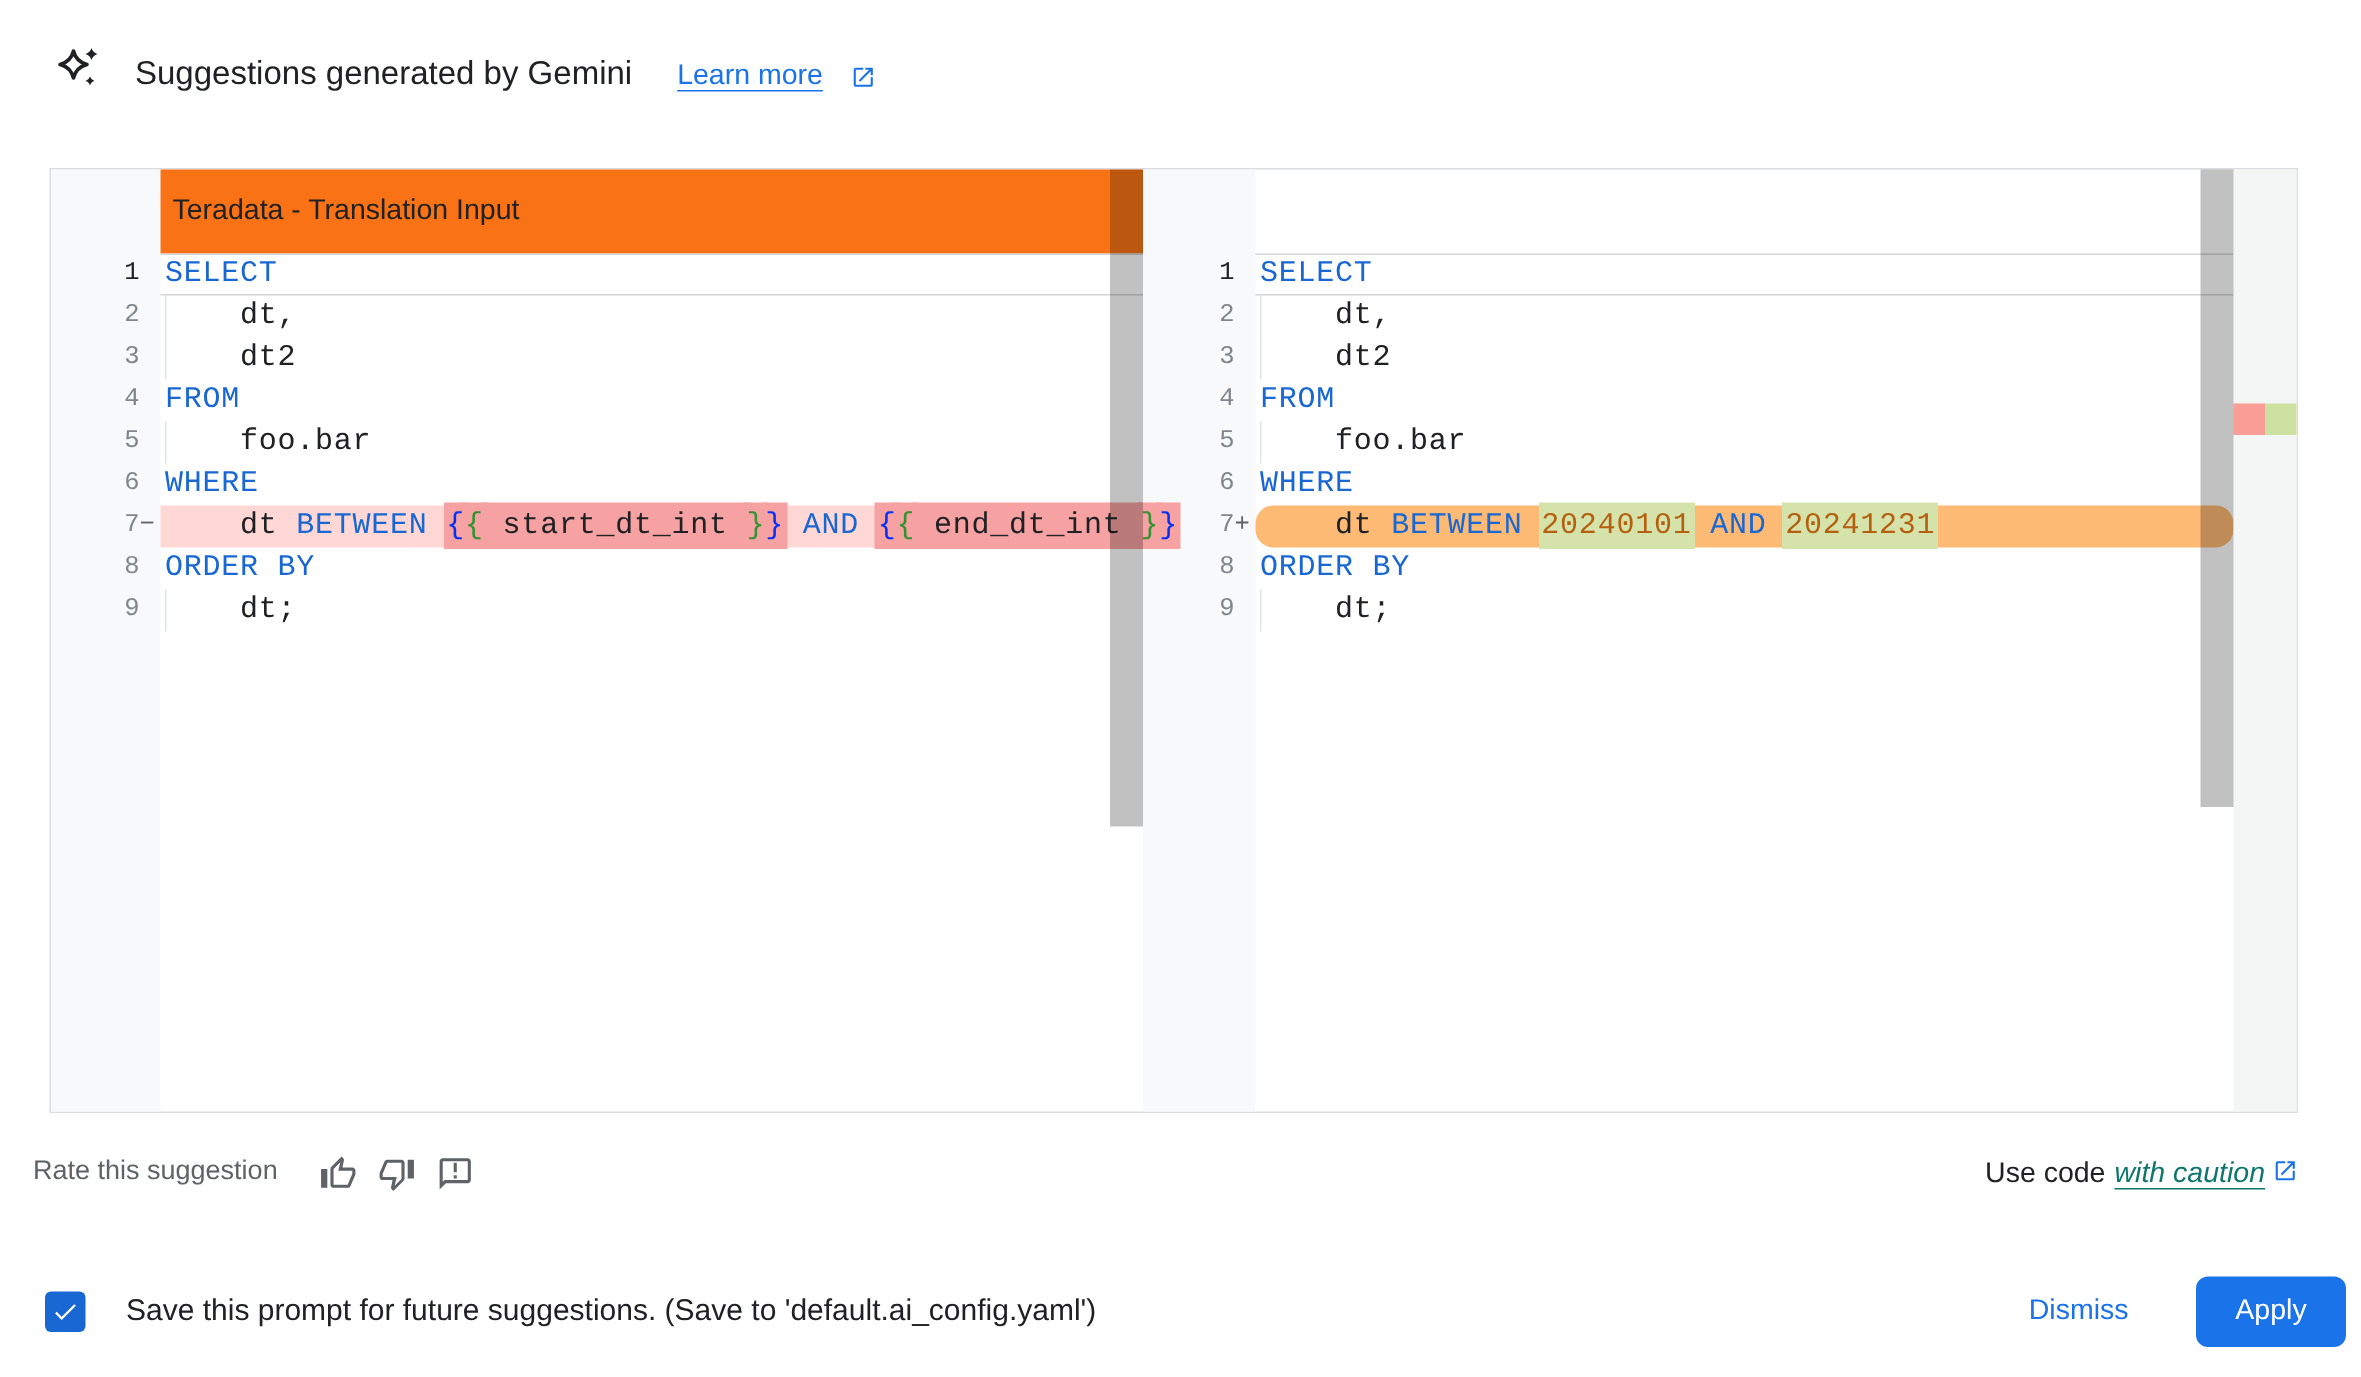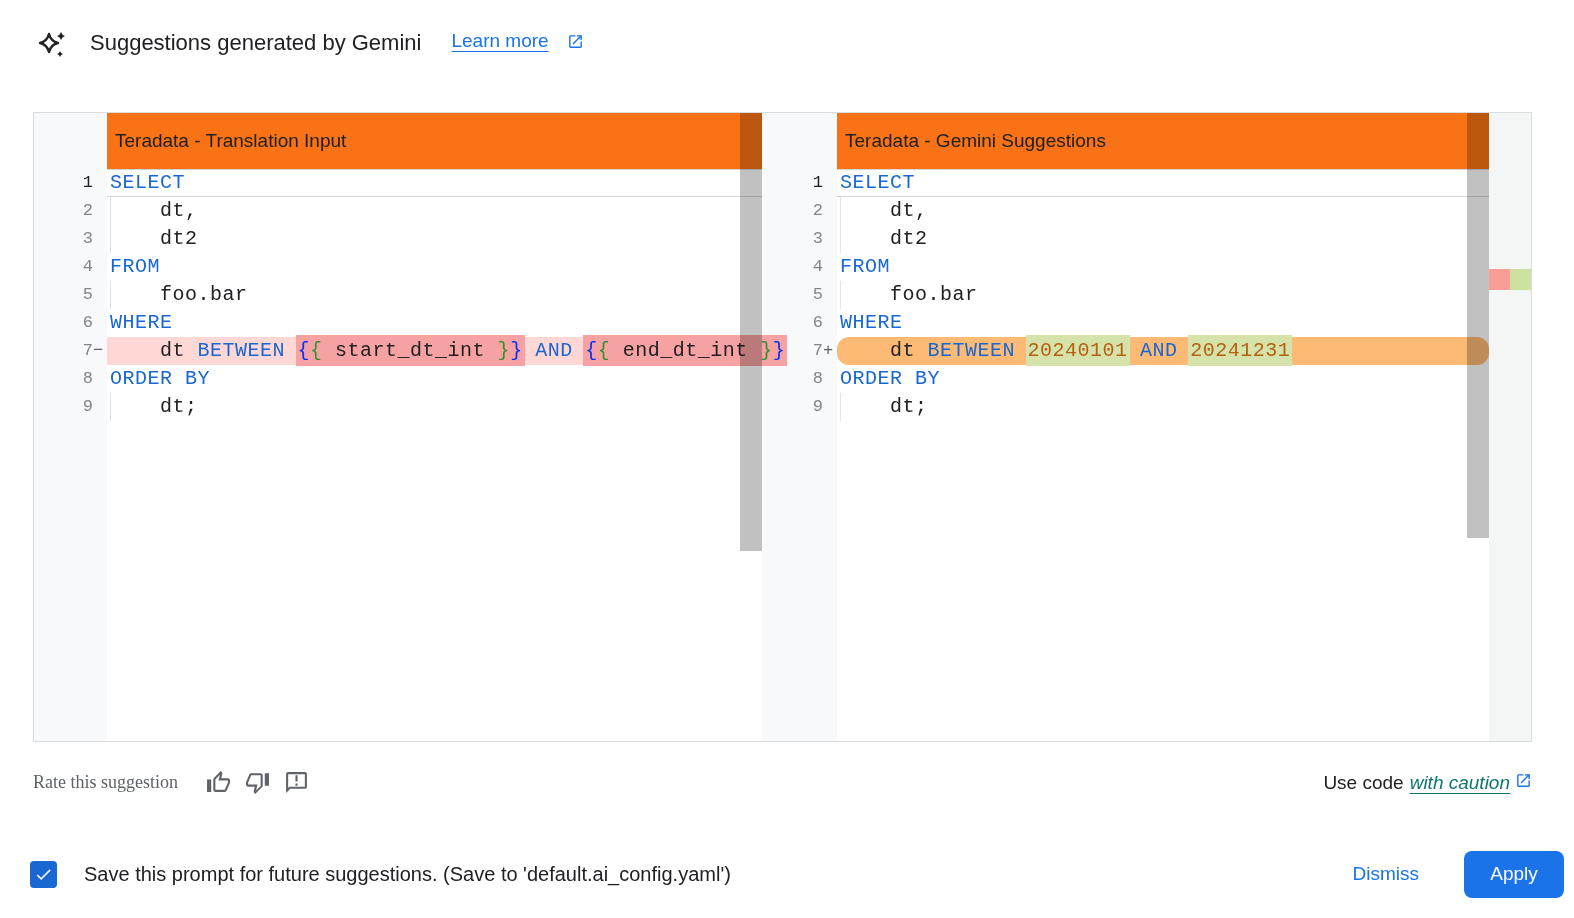--- a/index.html
+++ b/index.html
@@ -1,20 +1,20 @@
 <!DOCTYPE html>
 <html><head>
 <meta charset="utf-8">
 <style>
   * { box-sizing: border-box; margin: 0; padding: 0; }
   html,body { width:1574px; height:918px; background:#fff; overflow:hidden;
     font-family:"Liberation Sans","DejaVu Sans",sans-serif; color:#202124; }
 
   
-  .top-header { position:absolute; left:36px; top:30px; display:flex; align-items:flex-start; }
+  .top-header { position:absolute; left:36px; top:30px; display:flex; align-items:flex-end; }
   .sparkle { width:32px; height:32px; margin-right:22px; }
   .page-title { font-size:22px; color:#202124; }
   .learn-more { margin-left:30px; font-size:19px; font-weight:500; color:#1a73e8;
     text-decoration:underline; text-underline-offset:4px; display:flex; align-items:center; gap:18px; cursor:pointer; }
   .ext-icon { width:17px; height:17px; }
 
   
   .diff-box { position:absolute; left:33px; top:112px; width:1499px; height:630px;
     border:1px solid #dadce0; background:#fff; display:flex; }
   .editor { position:relative; height:100%; }
@@ -57,21 +57,21 @@
 
   .scrollbar { position:absolute; top:0; width:22px; background:rgba(0,0,0,0.245); z-index:3; cursor:pointer; }
   .editor-left  .scrollbar { right:0; height:438px; }
   .editor-right .scrollbar { right:42px; height:425px; }
   .ruler { position:absolute; top:0; right:0; bottom:0; width:42px; background:#f4f5f5; z-index:2; }
   .ruler .mark { position:absolute; top:156px; height:21px; width:21px; }
   .mark-del { left:0; background:#f99e96; }
   .mark-add { left:21px; background:#cde1a0; }
 
   
-  .rate-row { position:absolute; left:33px; top:770px; display:flex; align-items:center;font-family:Liberation Serif, serif; }
+  .rate-row { position:absolute; left:22px; top:770px; display:flex; align-items:flex-start; }
   .rate-label { font-size:18px; color:#5f6368; margin-right:28px; }
   .icon-btn { width:25px; height:25px; margin-right:14px; color:#5f6368; cursor:pointer; }
   .icon-btn svg { width:25px; height:25px; fill:#5f6368; }
   .caution-row { position:absolute; right:42px; top:772px; display:flex; align-items:center;
     font-size:19px; color:#202124; gap:6px; }
   .caution-link { color:#0f766e; text-decoration:underline; text-underline-offset:4px;
     display:flex; align-items:flex-start; gap:5px; cursor:pointer;font-style:italic; }
 
   
   .bottom-bar { position:absolute; left:30px; right:10px; top:848px; height:52px;
@@ -174,21 +174,20 @@
             <span class="s"></span>
           </div>
           <div class="code guide"><span class="tk-pl">    dt;</span></div>
         </div>
       </div>
     <div class="scrollbar"></div>
   </div>
 
   <div class="editor editor-right">
     <div class="gutter-bg"></div>
-    <div class="ed-header">Teradata - Gemini Suggestions</div>
     <div class="rows" id="rows-right">
         <div class="row row-current">
           <div class="gut">
             <span class="n">1</span>
             <span class="s"></span>
           </div>
           <div class="code"><span class="tk-kw">SELECT</span></div>
         </div>
         <div class="row">
           <div class="gut">

